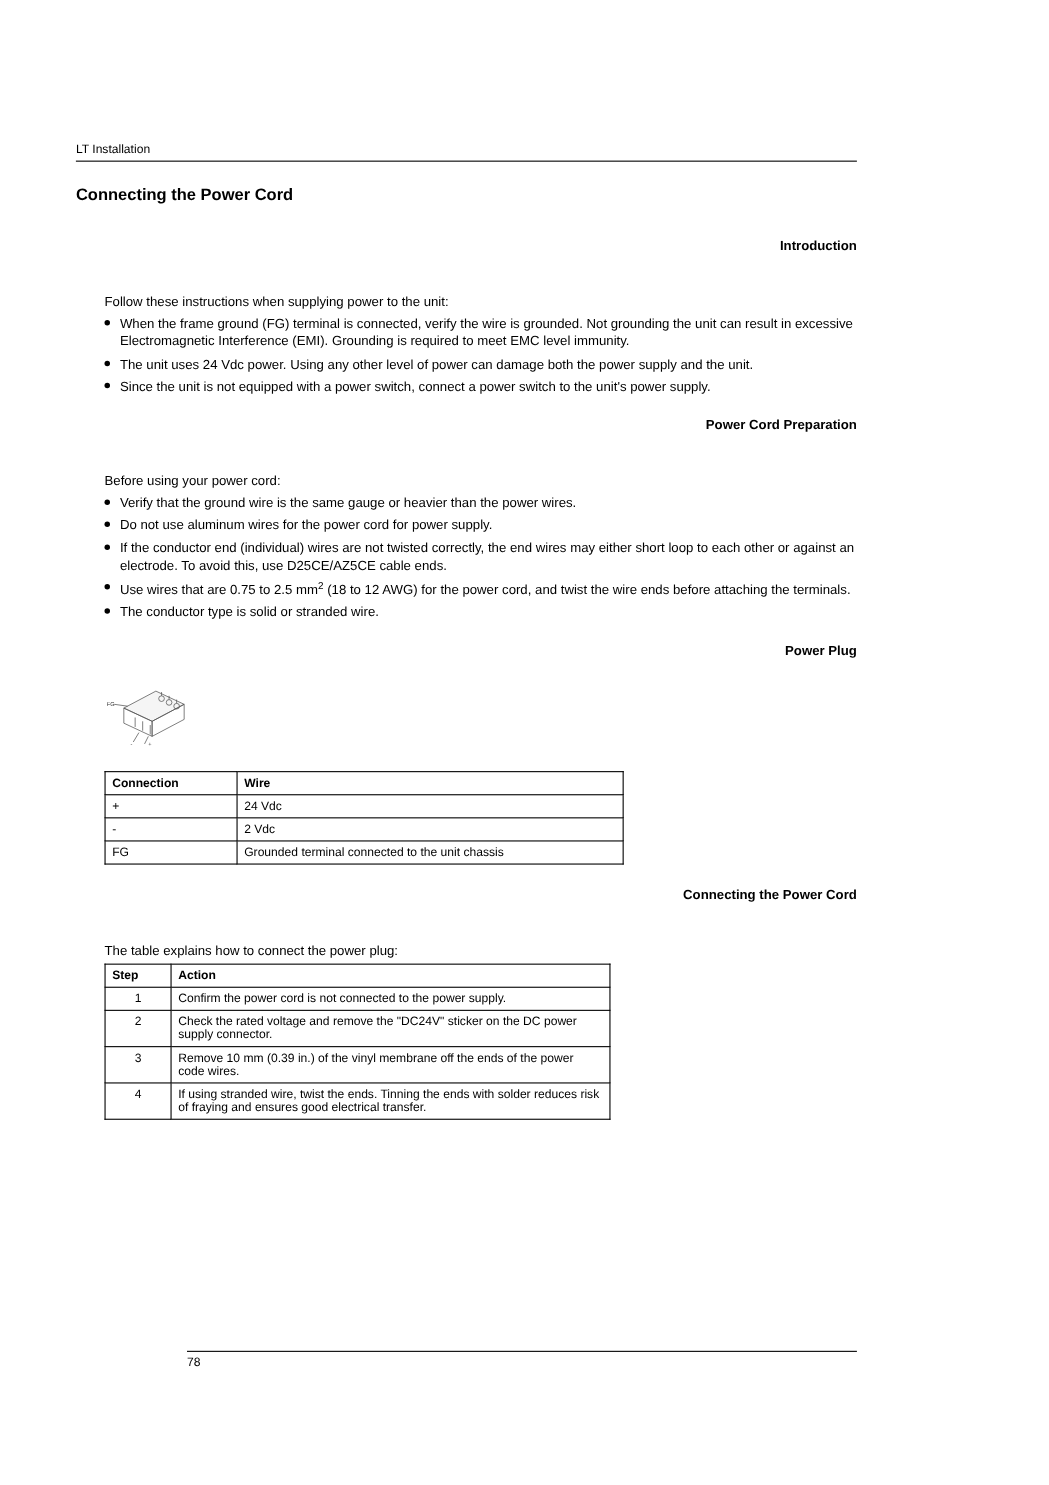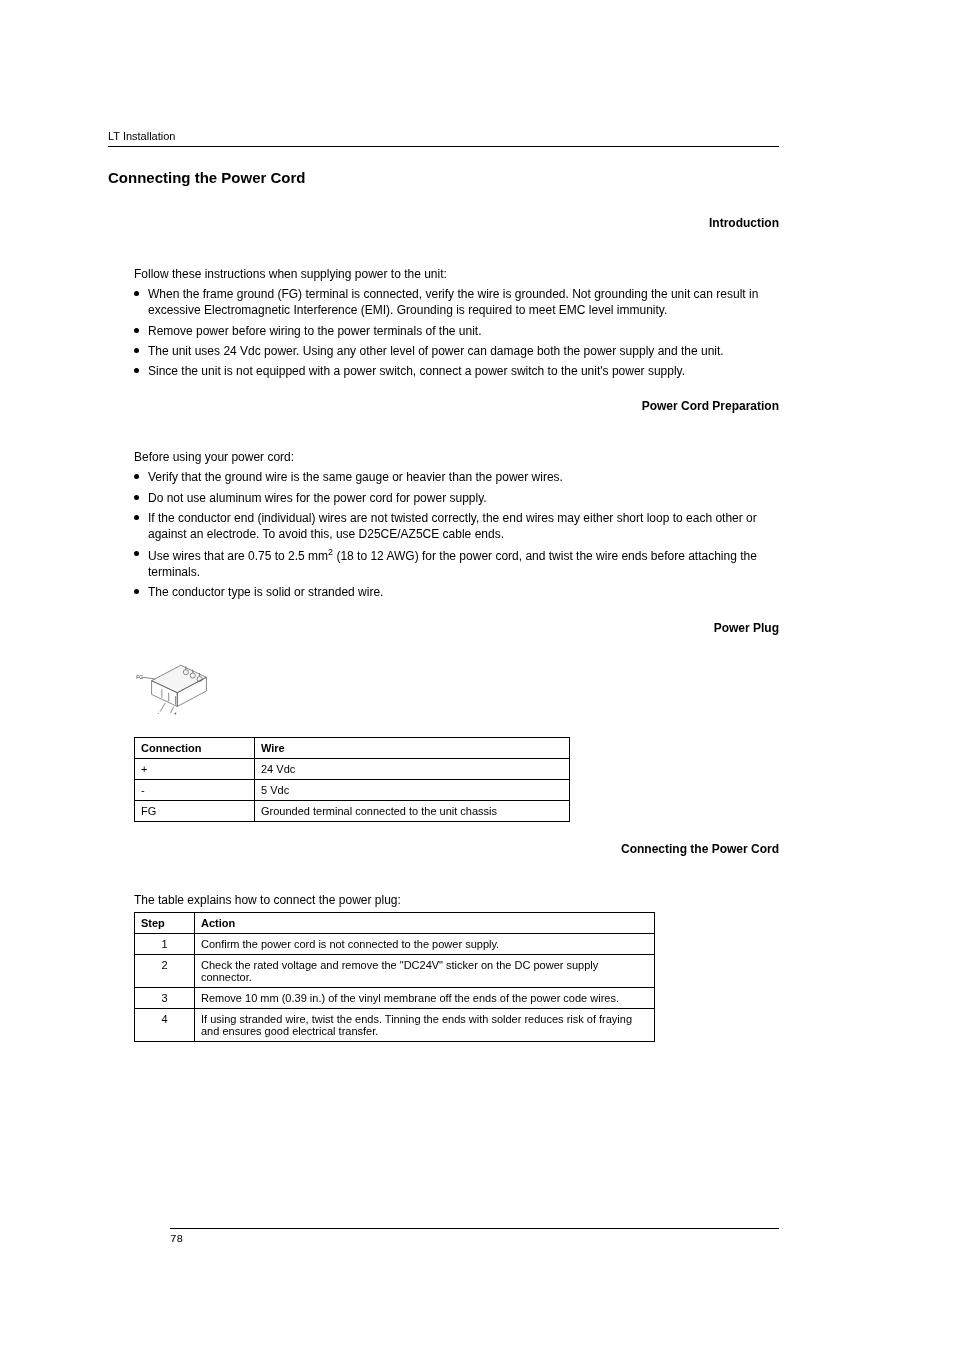--- a/index.html
+++ b/index.html
@@ -5,21 +5,21 @@
     * { box-sizing: border-box; margin: 0; padding: 0; }
     body {
       font-family: Arial, Helvetica, sans-serif;
       background: #fff;
       color: #000;
       width: 954px;
       height: 1350px;
       position: relative;
     }
     .page {
-      padding: 130px 175px 0 108px;
+      padding: 130px 175px 0 69px;
     }
     .header-line {
       border-bottom: 1px solid #000;
       padding-bottom: 4px;
       margin-bottom: 22px;
     }
     .doc-ref {
       font-size: 11px;
       color: #000;
     }
@@ -69,22 +69,22 @@
       margin: 12px 0 18px 26px;
       width: 90px;
       height: 60px;
     }
     table {
       border-collapse: collapse;
       margin-left: 26px;
       margin-bottom: 20px;
       font-size: 11px;
     }
-    table.conn { width: 436px; }
-    table.steps { width: 521px; }
+    table.conn { width: 472px; }
+    table.steps { width: 460px; }
     th, td {
       border: 1px solid #000;
       padding: 4px 6px;
       text-align: left;
       vertical-align: top;
     }
     th {
       font-weight: bold;
       background: #fff;
     }
@@ -98,39 +98,37 @@
       bottom: 105px;
       left: 170px;
       right: 175px;
     }
     .footer-line {
       border-top: 1px solid #000;
       padding-top: 4px;
     }
     .page-num {
       font-size: 11px;
-      font-family: Liberation Mono, monospace;
     }
   </style>
 </head>
 <body>
 
 <div class="page">
   <div class="header-line">
     <div class="doc-ref">LT Installation</div>
   </div>
 
   <div class="section-title">Connecting the Power Cord</div>
 
   <div class="block">
     <div class="subsection-title">Introduction</div>
     <div class="intro-text">Follow these instructions when supplying power to the unit:</div>
     <ul class="bullets" id="intro-list">
         <li>When the frame ground (FG) terminal is connected, verify the wire is grounded. Not grounding the unit can result in excessive Electromagnetic Interference (EMI). Grounding is required to meet EMC level immunity.</li>
-        <li>Remove power before wiring to the power terminals of the unit.</li>
         <li>The unit uses 24 Vdc power. Using any other level of power can damage both the power supply and the unit.</li>
         <li>Since the unit is not equipped with a power switch, connect a power switch to the unit's power supply.</li>
       </ul>
   </div>
 
   <div class="block">
     <div class="subsection-title">Power Cord Preparation</div>
     <div class="intro-text">Before using your power cord:</div>
     <ul class="bullets" id="prep-list">
         <li>Verify that the ground wire is the same gauge or heavier than the power wires.</li>
@@ -173,21 +171,21 @@
           <th>Wire</th>
         </tr>
       </thead>
       <tbody id="conn-body">
           <tr>
             <td>+</td>
             <td>24 Vdc</td>
           </tr>
           <tr>
             <td>-</td>
-            <td>5 Vdc</td>
+            <td>2 Vdc</td>
           </tr>
           <tr>
             <td>FG</td>
             <td>Grounded terminal connected to the unit chassis</td>
           </tr>
         </tbody>
     </table>
   </div>
 
   <div class="block">

